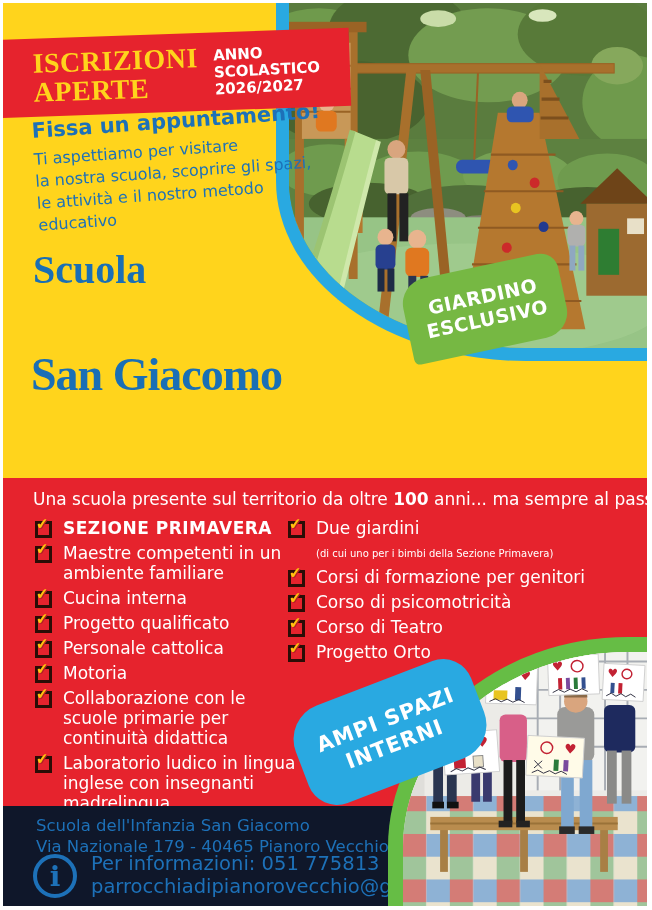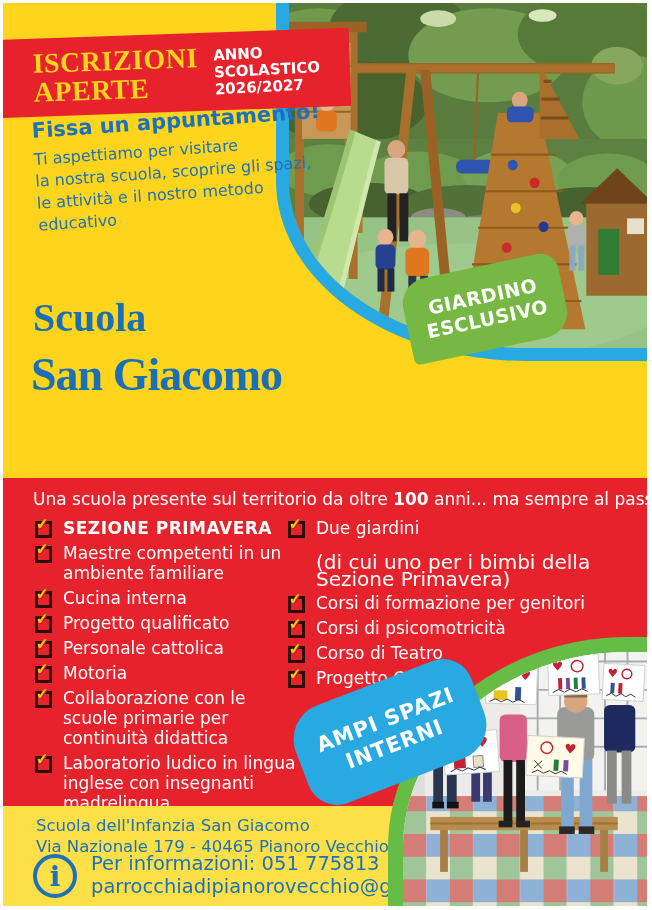--- a/index.html
+++ b/index.html
@@ -28,21 +28,21 @@
           transform:rotate(-1deg);}
 
   
   .appointment{position:absolute;left:28px;top:116px;transform:rotate(-4deg);
           transform-origin:left top;color:#1D71B8;z-index:3;}
   .appointment-heading{font-weight:bold;font-size:21px;margin-bottom:6px;}
   .appointment-body{font-size:16px;line-height:22px;}
 
   
   .pretitle{position:absolute;left:30px;top:248px;color:#1A6FB5;
-          font-family:"Liberation Serif",serif;font-weight:bold;font-size:40px;line-height:38px;z-index:3;margin-top:48px;}
+          font-family:"Liberation Serif",serif;font-weight:bold;font-size:40px;line-height:38px;z-index:3;}
   .school-name{position:absolute;left:28px;top:336px;color:#1A6FB5;
           font-family:"Liberation Serif",serif;font-weight:bold;font-size:46px;line-height:72px;
           letter-spacing:-1px;white-space:nowrap;z-index:3;}
   .tagline{position:absolute;left:31px;top:423px;color:#1D71B8;font-size:20.5px;z-index:3;white-space:nowrap;}
 
   
   .badge{position:absolute;display:flex;flex-direction:column;align-items:center;justify-content:center;
          color:#fff;font-weight:bold;text-align:center;z-index:6;}
   .badge-garden{left:402px;top:263px;width:160px;height:84px;background:#76B843;
          border-radius:26px 18px 26px 6px;transform:rotate(-12deg);font-size:19px;line-height:23px;letter-spacing:.5px;}
@@ -55,24 +55,24 @@
   .cols{position:absolute;left:0;top:40px;right:0;bottom:0;}
   ul.checklist{list-style:none;margin:0;padding:0;position:absolute;top:0;}
   ul.col-left{left:32px;width:262px;}
   ul.col-right{left:285px;width:330px;}
   .checklist li{display:flex;margin-bottom:5px;font-size:17px;line-height:20px;}
   .checklist li.bold{font-weight:bold;letter-spacing:.5px;}
   .cbx{flex:0 0 auto;position:relative;width:11px;height:11px;border:3px solid #2A0D06;
        margin:3px 11px 0 0;}
   .cbx .chk{position:absolute;left:-2px;top:-10px;font-size:15px;color:#FFC20E;
        text-shadow:1px 1px 0 #B02025;transform:rotate(-6deg);font-weight:bold;}
-  .note{font-size:20px;line-height:17px;margin-top:16px;}
-
-  
-  .footer{position:absolute;left:0;top:803px;width:100%;height:100px;background:#fde047;z-index:3;color:#1D71B8;}
+  .note{font-size:10px;line-height:17px;margin-top:7px;}
+
+  
+  .footer{position:absolute;left:0;top:803px;width:100%;height:100px;background:#0f172a;z-index:3;color:#1D71B8;}
   .footer-school{position:absolute;left:33px;top:10px;font-size:16.5px;}
   .footer-address{position:absolute;left:33px;top:31px;font-size:16.5px;}
   .info-icon{position:absolute;left:30px;top:48px;width:36px;height:36px;border:4px solid #1D71B8;
        border-radius:50%;display:flex;align-items:center;justify-content:center;
        font-size:28px;font-weight:bold;color:#1D71B8;font-family:"DejaVu Serif",serif;font-style:normal;}
   .footer-phone{position:absolute;left:88px;top:46px;font-size:19.5px;}
   .footer-email{position:absolute;left:88px;top:69px;font-size:19.5px;}
 </style>
 </head>
 <body>
@@ -286,21 +286,21 @@
         <li>
               <span class="cbx">
                 <span class="chk">✔</span>
               </span>
               <span>Corsi di formazione per genitori</span>
             </li>
         <li>
               <span class="cbx">
                 <span class="chk">✔</span>
               </span>
-              <span>Corsi di psicomotricità</span>
+              <span>Corso di psicomotricità</span>
             </li>
         <li>
               <span class="cbx">
                 <span class="chk">✔</span>
               </span>
               <span>Corso di Teatro</span>
             </li>
         <li>
               <span class="cbx">
                 <span class="chk">✔</span>

